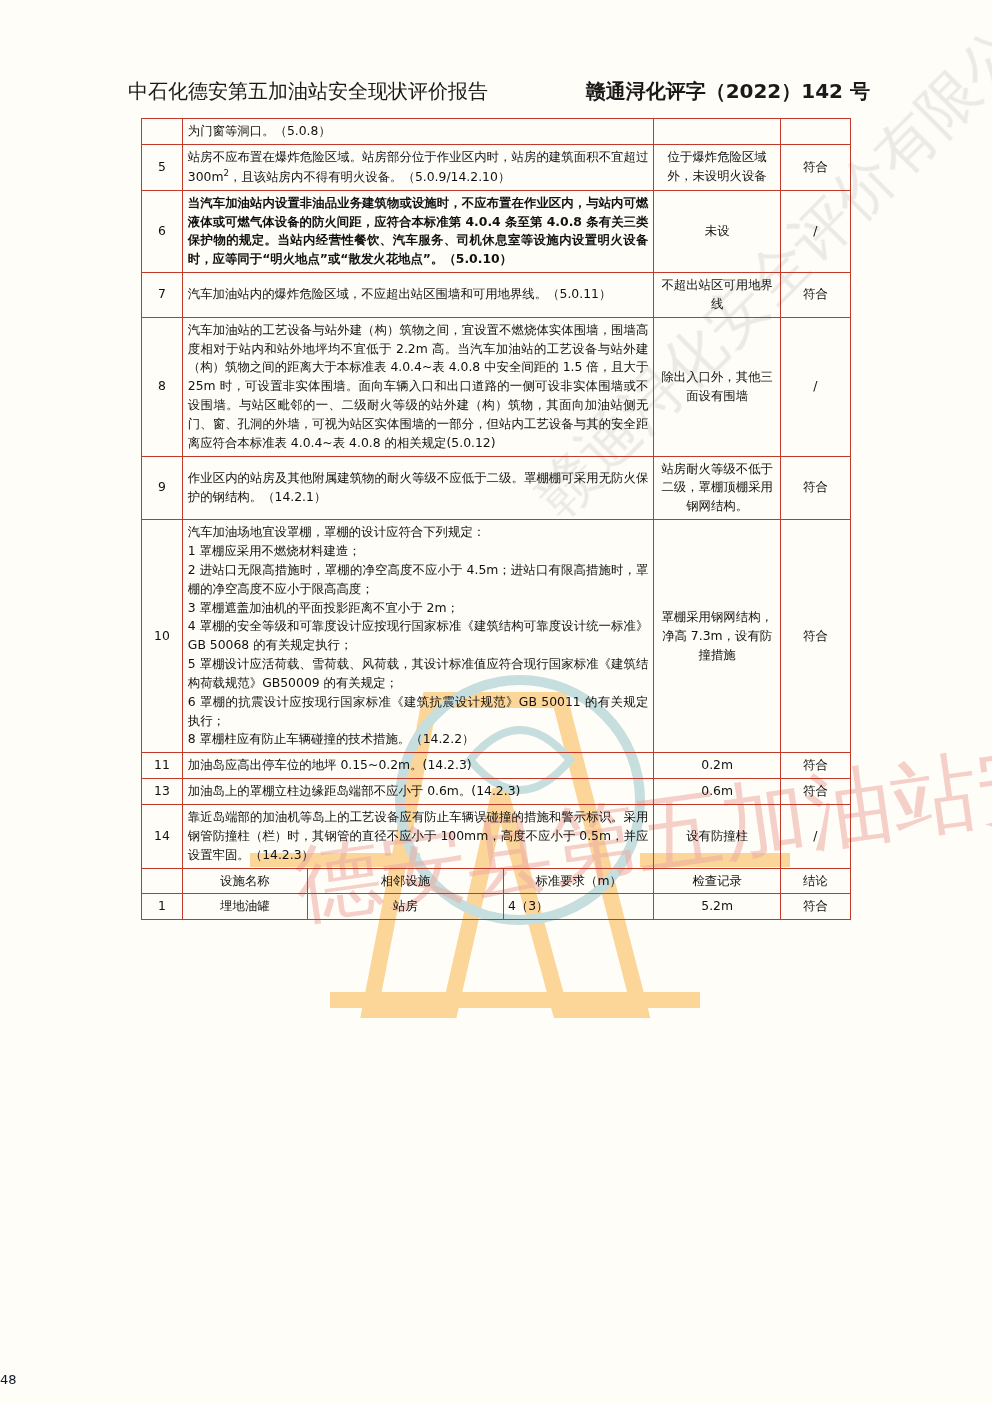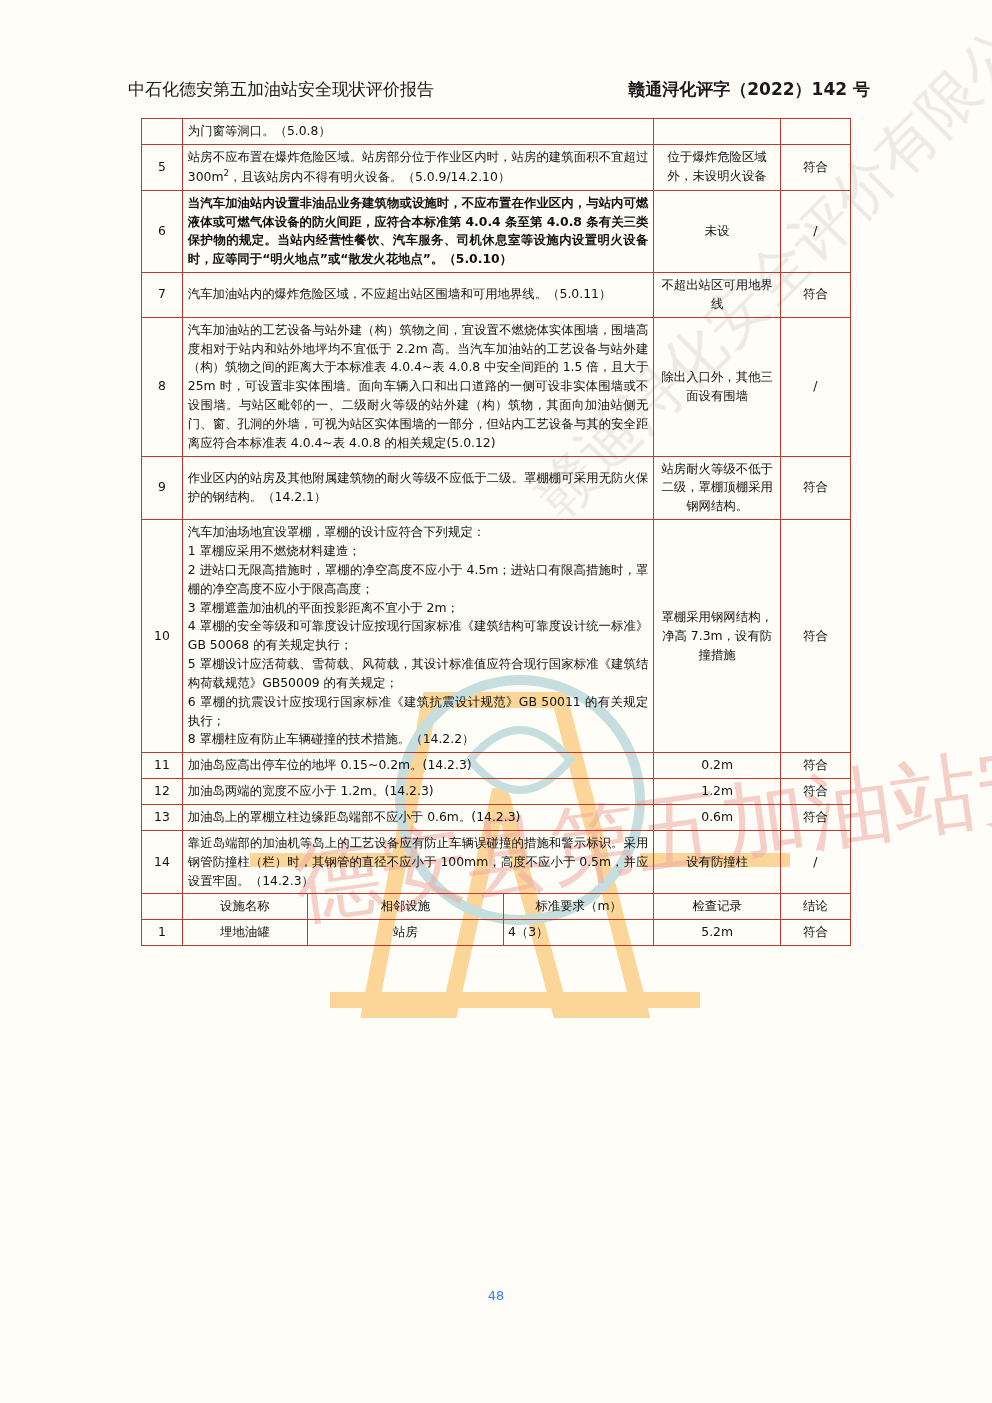--- a/index.html
+++ b/index.html
@@ -25,34 +25,34 @@
   }
   
   .hdr {
     position: absolute;
     left: 128px;
     top: 78px;
     width: 742px;
     display: flex;
     justify-content: space-between;
     align-items: baseline;
-    font-size: 17px;
+    font-size: 20px;
     color: #1a1a1a;
     z-index: 5;
   }
   .hdr-right { font-weight: bold; }
 
   
   .pg-num {
     position: absolute;
-    left: 0; top: 1288px;
+    left: 0; top: 1372px;
     width: 992px;
-    text-align: center;
+    text-align: left;
     font-size: 13px;
-    color: #3b82f6;
+    color: #0f172a;
     z-index: 5;
   }
 
   
   .tbl-wrap {
     position: absolute;
     left: 141px;
     top: 118px;
     width: 764px;
     z-index: 4;
@@ -177,26 +177,20 @@
           <td class="c-con">符合</td>
         </tr>
 
         <tr>
           <td class="c-idx">11</td>
           <td class="c-body">加油岛应高出停车位的地坪 0.15~0.2m。(14.2.3)</td>
           <td class="c-rec">0.2m</td>
           <td class="c-con">符合</td>
         </tr>
 
-        <tr>
-          <td class="c-idx">12</td>
-          <td class="c-body">加油岛两端的宽度不应小于 1.2m。(14.2.3)</td>
-          <td class="c-rec">1.2m</td>
-          <td class="c-con">符合</td>
-        </tr>
 
         <tr>
           <td class="c-idx">13</td>
           <td class="c-body">加油岛上的罩棚立柱边缘距岛端部不应小于 0.6m。(14.2.3)</td>
           <td class="c-rec">0.6m</td>
           <td class="c-con">符合</td>
         </tr>
 
         <tr>
           <td class="c-idx">14</td>

